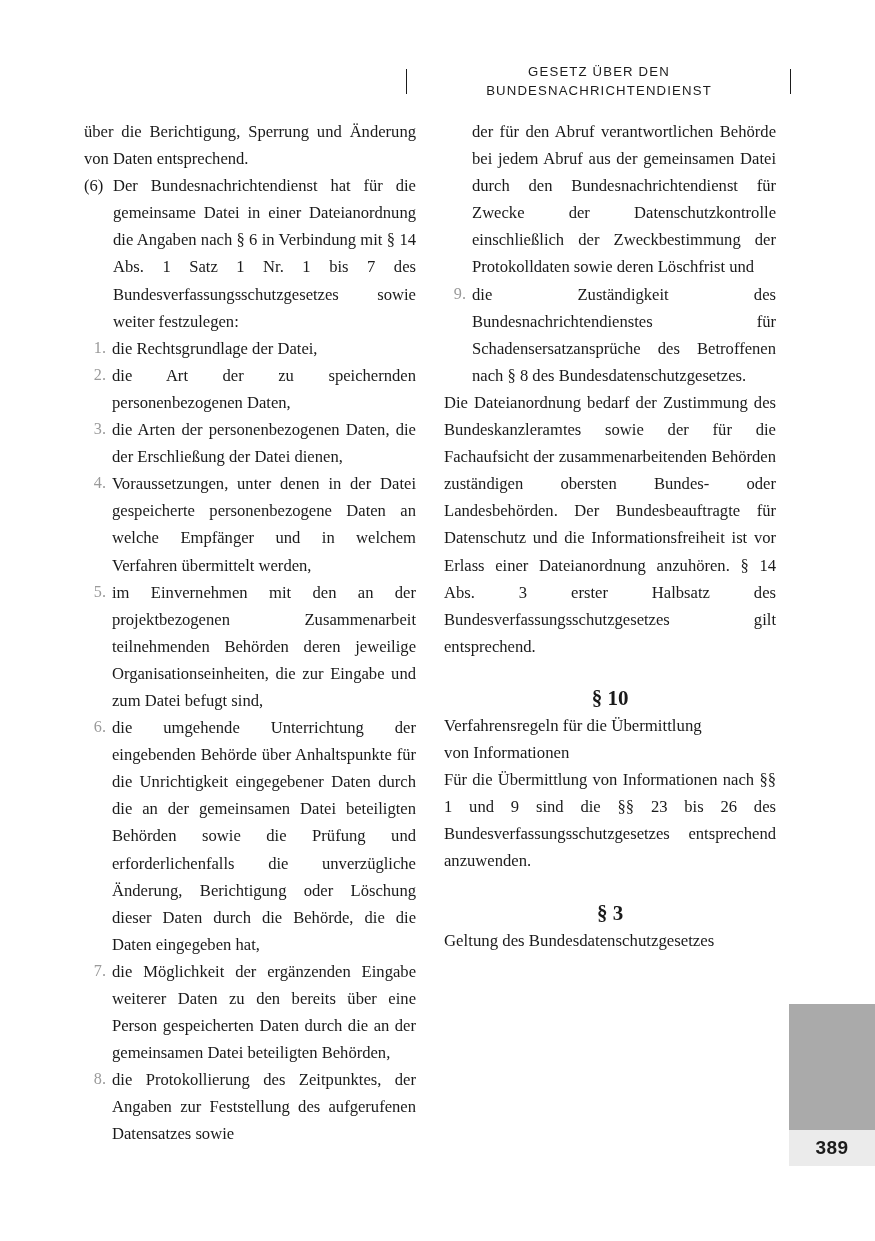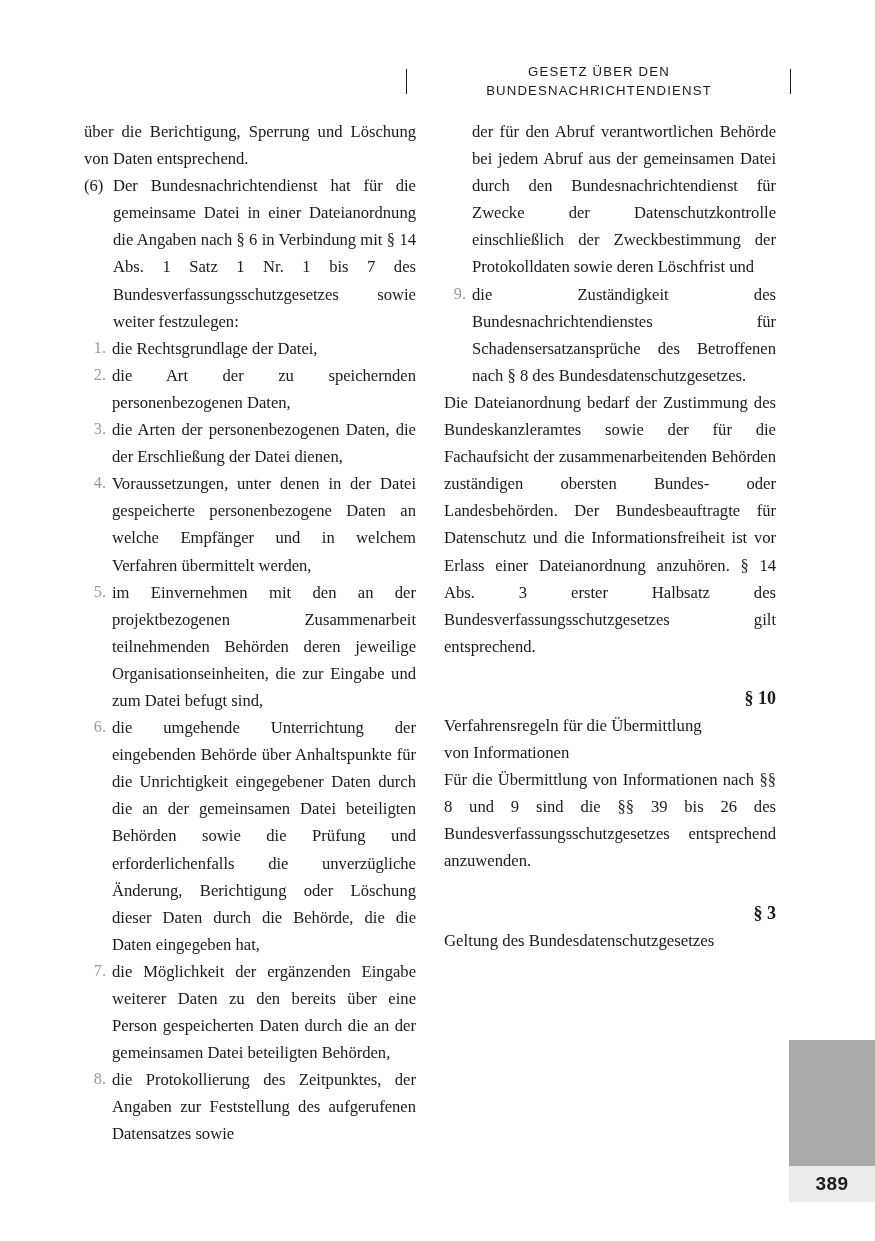--- a/index.html
+++ b/index.html
@@ -110,38 +110,38 @@
     color: #9a9a9a;
     font-size: 16.2px;
   }
   ol.lawlist > li > .li-text { display: block; }
 
   
   .sec-wrap { margin-top: 25px; }
   .sec-num {
     margin: 0;
     font-weight: bold;
-    font-size: 18px;
+    font-size: 21px;
     line-height: 27.1px;
-    text-align: right;
+    text-align: center;
   }
   .sec-title {
     margin: 0;
     font-weight: normal;
     font-size: 16.8px;
     line-height: 27.1px;
     text-align: left;
   }
   .noj { text-align: left; }
 
   
   .page-tab {
     position: absolute;
     left: 789px;
-    top: 1040px;
+    top: 1004px;
     width: 86px;
   }
   .page-tab-block {
     width: 86px;
     height: 126px;
     background: #aaaaaa;
   }
   .page-tab-number {
     width: 86px;
     height: 36px;
@@ -165,21 +165,21 @@
   <div class="rh-title">
     <div>GESETZ ÜBER DEN</div>
     <div>BUNDESNACHRICHTENDIENST</div>
   </div>
 </div>
 
 <div class="page-body">
 
   <div class="col col-left">
 
-    <p class="flow noj">über die Berichtigung, Sperrung und Löschung von Daten entsprechend.</p>
+    <p class="flow noj">über die Berichtigung, Sperrung und Änderung von Daten entsprechend.</p>
 
     <div class="para-num">
       <span class="marker">(6)</span>
       <span>Der Bundesnachrichtendienst hat für die gemeinsame Datei in einer Dateianordnung die Angaben nach § 6 in Verbindung mit § 14 Abs. 1 Satz 1 Nr. 1 bis 7 des Bundesverfassungsschutzgesetzes sowie weiter festzulegen:</span>
     </div>
 
     <ol class="lawlist">
       <li>
         <span class="li-num">1.</span>
         <span class="li-text noj">die Rechtsgrundlage der Datei,</span>
@@ -228,21 +228,21 @@
         <span class="li-text">die Zuständigkeit des Bundesnachrichtendienstes für Schadensersatzansprüche des Betroffenen nach § 8 des Bundesdatenschutzgesetzes.</span>
       </li>
     </ol>
 
     <p class="flow noj">Die Dateianordnung bedarf der Zustimmung des Bundeskanzleramtes sowie der für die Fachaufsicht der zusammenarbeitenden Behörden zuständigen obersten Bundes- oder Landesbehörden. Der Bundesbeauftragte für Datenschutz und die Informationsfreiheit ist vor Erlass einer Dateianordnung anzuhören. § 14 Abs. 3 erster Halbsatz des Bundesverfassungsschutzgesetzes gilt entsprechend.</p>
 
     <div class="sec-wrap">
       <p class="sec-num">§ 10</p>
       <p class="sec-title">Verfahrensregeln für die Übermittlung</p>
       <p class="sec-title">von Informationen</p>
-      <p class="flow noj">Für die Übermittlung von Informationen nach §§ 8 und 9 sind die §§ 39 bis 26 des Bundesverfassungsschutzgesetzes entsprechend anzuwenden.</p>
+      <p class="flow noj">Für die Übermittlung von Informationen nach §§ 1 und 9 sind die §§ 23 bis 26 des Bundesverfassungsschutzgesetzes entsprechend anzuwenden.</p>
     </div>
 
     <div class="sec-wrap">
       <p class="sec-num">§ 3</p>
       <p class="sec-title">Geltung des Bundesdatenschutzgesetzes</p>
     </div>
 
   </div>
 </div>
 

